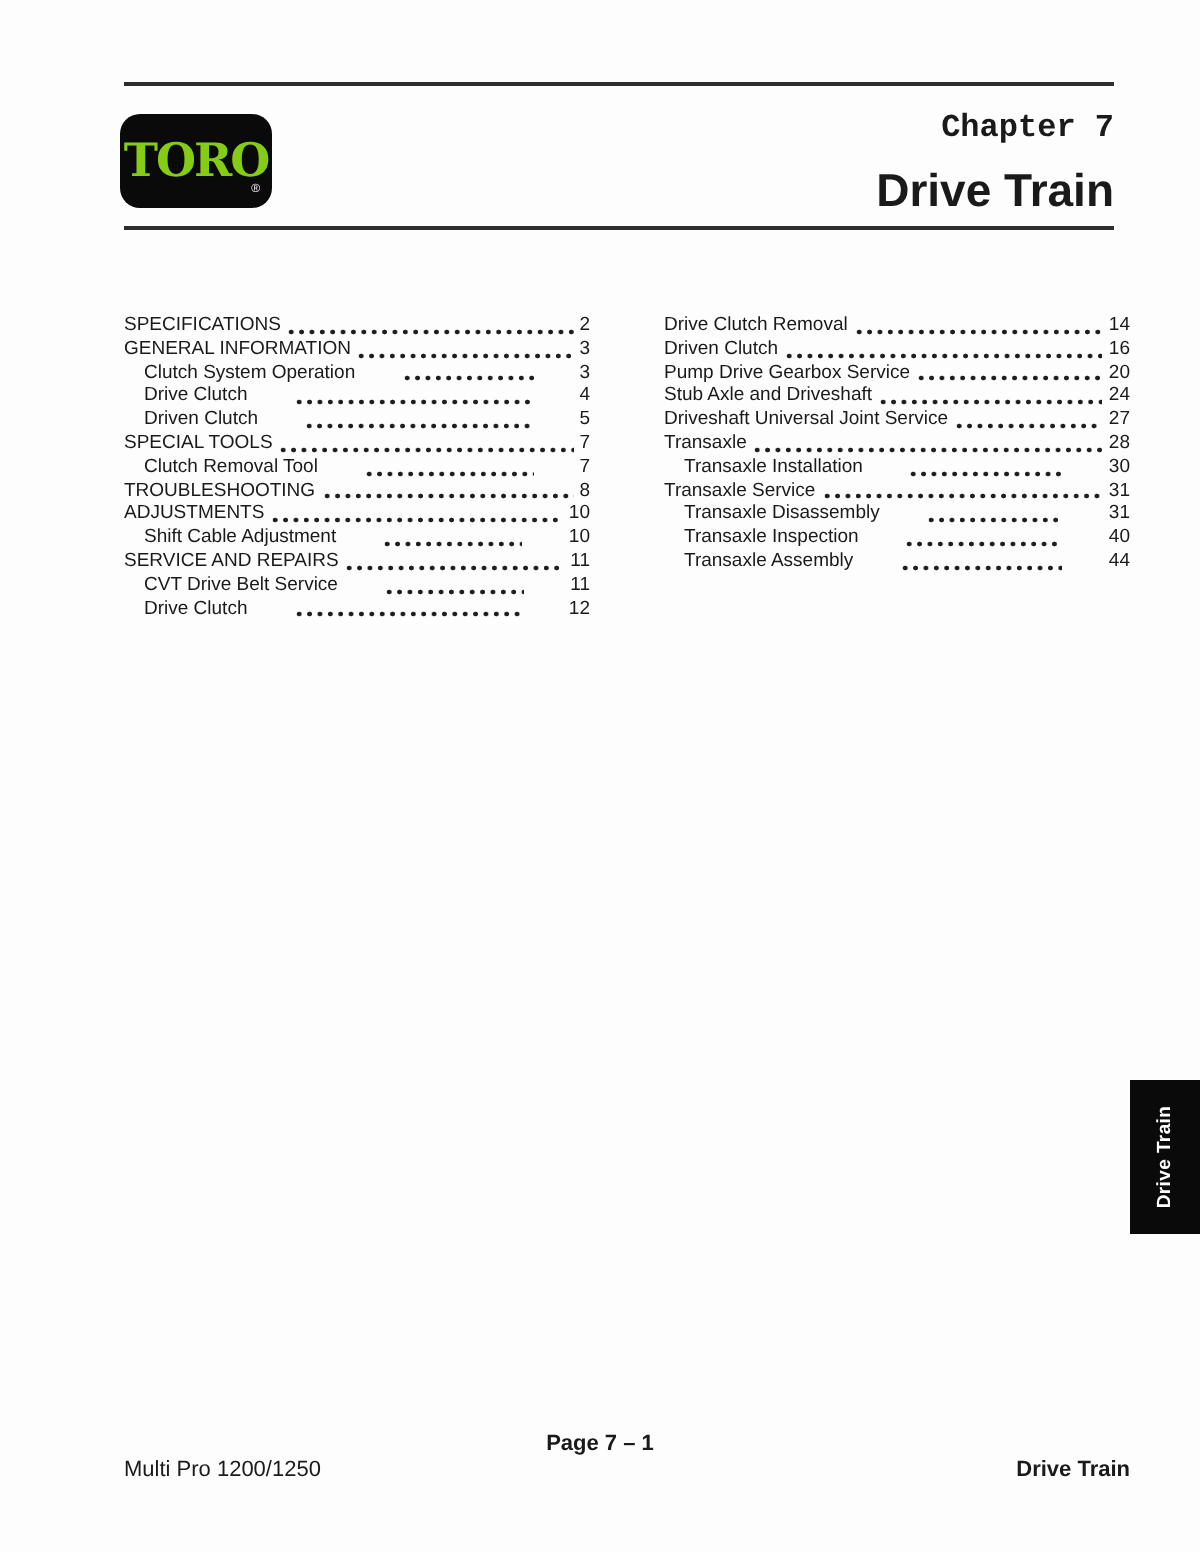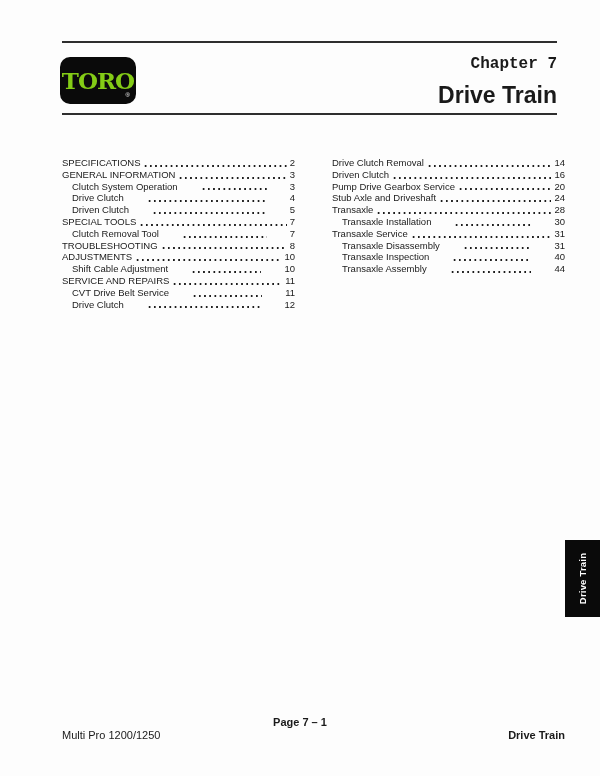--- a/index.html
+++ b/index.html
@@ -241,20 +241,25 @@
           <span class="toc-title">Pump Drive Gearbox Service</span>
           <span class="dots"></span>
           <span class="toc-page">20</span>
         </div>
         <div class="toc-row">
           <span class="toc-title">Stub Axle and Driveshaft</span>
           <span class="dots"></span>
           <span class="toc-page">24</span>
         </div>
         <div class="toc-row">
+          <span class="toc-title">Driveshaft Universal Joint Service</span>
+          <span class="dots"></span>
+          <span class="toc-page">27</span>
+        </div>
+        <div class="toc-row">
           <span class="toc-title">Transaxle</span>
           <span class="dots"></span>
           <span class="toc-page">28</span>
         </div>
         <div class="toc-row indented">
           <span class="toc-title">Transaxle Installation</span>
           <span class="dots"></span>
           <span class="toc-page">30</span>
         </div>
         <div class="toc-row">

